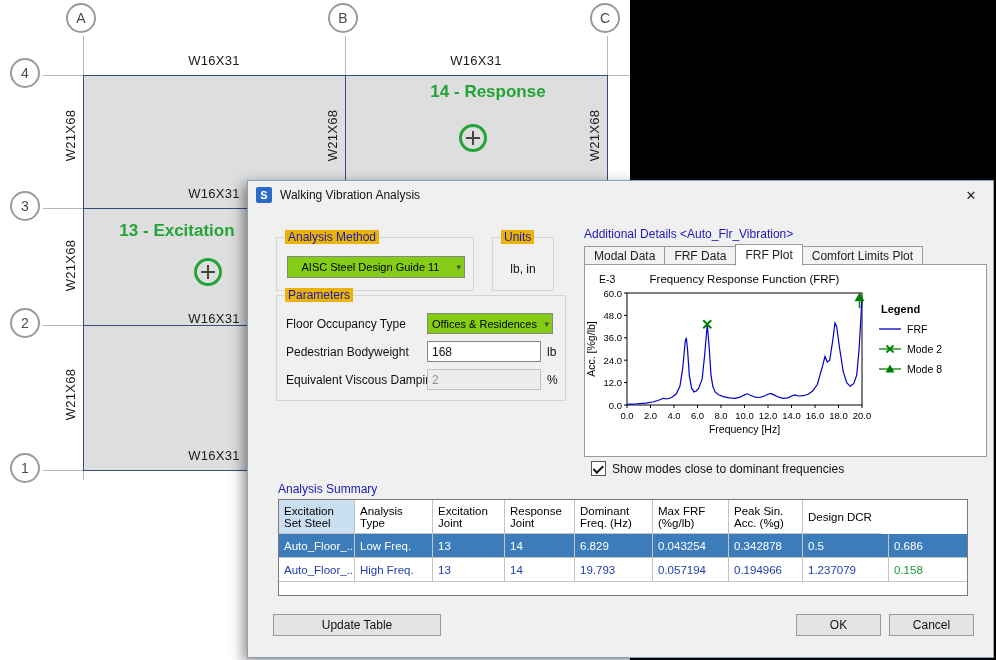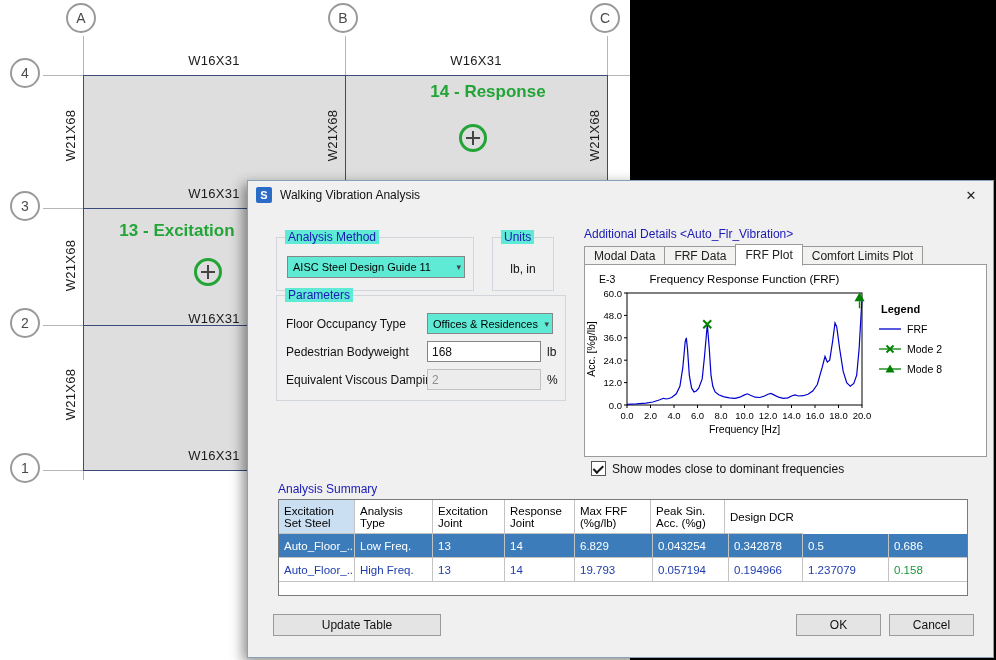--- a/index.html
+++ b/index.html
@@ -29,27 +29,27 @@
           border:1px solid #88a0b8;box-shadow:-4px 4px 12px rgba(0,0,0,0.45);}
   .titlebar{left:0;top:0;width:100%;height:28px;background:#f0f0f0;}
   .appicon{left:8px;top:6px;width:16px;height:16px;background:#2a6bc8;color:#fff;
           font-size:11px;font-weight:bold;display:flex;align-items:center;
           justify-content:center;border-radius:2px;}
   .dlg-title{left:32px;top:7px;font-size:12px;color:#111;white-space:nowrap;}
   .closebtn{right:8px;top:4px;width:28px;height:20px;font-size:13px;color:#222;
           display:flex;align-items:center;justify-content:center;cursor:pointer;}
 
   .groupbox{border:1px solid #d0d6dc;}
-  .grouplabel{position:absolute;top:-8px;left:8px;background:#5eead4;padding:0 3px;
+  .grouplabel{position:absolute;top:-8px;left:8px;background:#eab308;padding:0 3px;
           color:#1919b4;font-size:12px;white-space:nowrap;}
   .bluelabel{color:#1919b4;font-size:12px;white-space:nowrap;}
   .field-label{font-size:12px;color:#111;white-space:nowrap;}
   .unit-label{font-size:12px;color:#111;}
-  .combo{background:#5eead4;border:1px solid #868686;font-size:11px;display:flex;
-          align-items:center;padding:0 16px 0 5px;white-space:nowrap;overflow:hidden;}
+  .combo{background:#84cc16;border:1px solid #868686;font-size:11px;display:flex;
+          align-items:center;padding:0 16px 0 5px;white-space:nowrap;overflow:hidden;justify-content:center;}
   .combo .arrow{position:absolute;right:3px;top:50%;transform:translateY(-50%);
           font-size:9px;color:#444;}
   .textinput{background:#fff;border:1px solid #868686;font-size:12px;padding:0 4px;
           display:flex;align-items:center;color:#111;}
   .textinput.disabled{background:#ececec;color:#8e8e8e;border-color:#c2c2c2;}
 
   .tabs{left:336px;top:63px;height:21px;display:flex;align-items:flex-end;z-index:2;}
   .tab{box-sizing:border-box;border:1px solid #9a9a9a;background:#f2f2f1;font-size:12px;
           padding:0 9px;display:flex;align-items:center;height:19px;margin-right:-1px;
           color:#222;white-space:nowrap;cursor:pointer;}
@@ -264,20 +264,24 @@
           <div>Type</div>
         </div>
         <div class="tcell" style="width: 72px;">
           <div>Excitation</div>
           <div>Joint</div>
         </div>
         <div class="tcell" style="width: 70px;">
           <div>Response</div>
           <div>Joint</div>
         </div>
+        <div class="tcell" style="width: 78px;">
+          <div>Dominant</div>
+          <div>Freq. (Hz)</div>
+        </div>
         <div class="tcell" style="width: 76px;">
           <div>Max FRF</div>
           <div>(%g/lb)</div>
         </div>
         <div class="tcell" style="width: 74px;">
           <div>Peak Sin.</div>
           <div>Acc. (%g)</div>
         </div>
         <div class="tcell" style="width: 78px;">
           <div>Design DCR</div>

